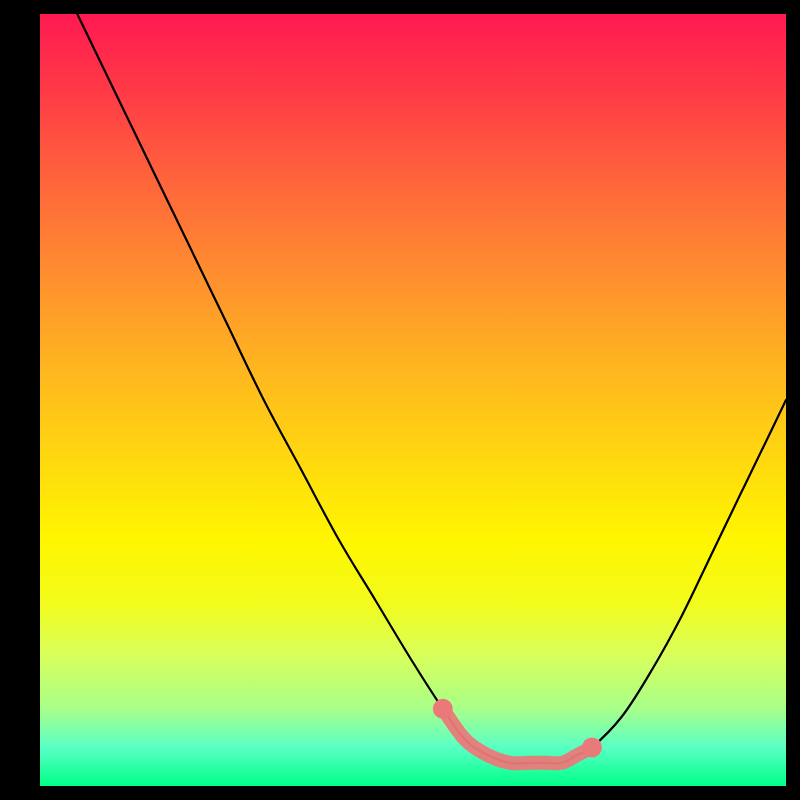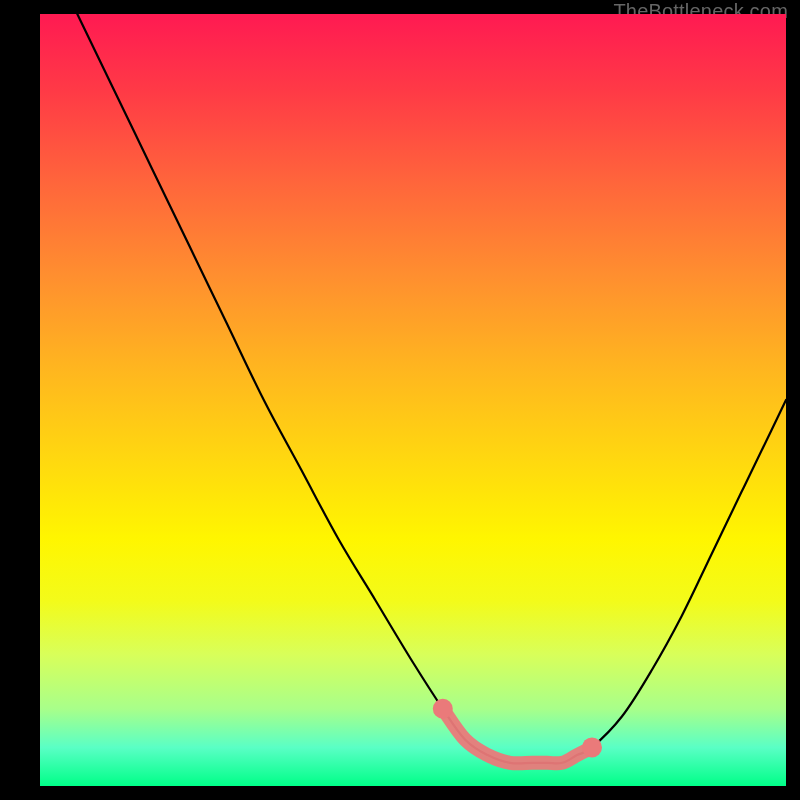--- a/index.html
+++ b/index.html
@@ -54,21 +54,20 @@
     font-size: 20px;
     font-weight: 500;
     letter-spacing: 0.2px;
     pointer-events: none;
   }
 </style>
 </head>
 <body>
 
 <div class="frame">
-  <div class="watermark">TheBottleneck.com</div>
   <div class="plot-area">
     <svg class="curve-svg" viewBox="0 0 746 772" preserveAspectRatio="none">
       <g>
         <path id="curve-path" fill="none" stroke="#000000" stroke-width="2.2" stroke-linecap="round" stroke-linejoin="round" d="M 37.3 0.0 C 44.0 13.9, 61.2 49.4, 74.6 77.2 C 88.0 105.0, 98.5 126.6, 111.9 154.4 C 125.3 182.2, 135.8 203.8, 149.2 231.6 C 162.6 259.4, 173.1 281.0, 186.5 308.8 C 199.9 336.6, 210.4 359.6, 223.8 386.0 C 237.2 412.4, 247.7 430.5, 261.1 455.5 C 274.5 480.5, 285.0 501.3, 298.4 525.0 C 311.8 548.6, 322.3 564.5, 335.7 586.7 C 349.1 609.0, 360.9 629.0, 373.0 648.5 C 385.1 667.9, 393.4 680.9, 402.8 694.8 C 412.2 708.7, 417.2 717.3, 425.2 725.7 C 433.3 734.0, 439.5 737.0, 447.6 741.1 C 455.7 745.3, 461.9 747.5, 470.0 748.8 C 478.0 750.2, 485.6 748.8, 492.4 748.8 C 499.1 748.8, 501.9 748.8, 507.3 748.8 C 512.7 748.8, 516.8 750.2, 522.2 748.8 C 527.6 747.5, 531.7 743.9, 537.1 741.1 C 542.5 738.3, 544.0 740.3, 552.0 733.4 C 560.1 726.5, 571.1 716.4, 581.9 702.5 C 592.6 688.6, 601.0 674.3, 611.7 656.2 C 622.5 638.1, 630.8 623.0, 641.6 602.2 C 652.3 581.3, 660.7 562.6, 671.4 540.4 C 682.1 518.2, 690.5 500.9, 701.2 478.6 C 712.0 456.4, 723.0 433.6, 731.1 416.9 C 739.1 400.2, 743.3 391.6, 746.0 386.0"></path>
       </g>
       <g id="plateau-group">
           <path d="M 402.8 694.8 C 406.9 700.4, 417.2 717.3, 425.2 725.7 C 433.3 734.0, 439.5 737.0, 447.6 741.1 C 455.7 745.3, 461.9 747.5, 470.0 748.8 C 478.0 750.2, 485.6 748.8, 492.4 748.8 C 499.1 748.8, 501.9 748.8, 507.3 748.8 C 512.7 748.8, 516.8 750.2, 522.2 748.8 C 527.6 747.5, 531.7 743.9, 537.1 741.1 C 542.5 738.3, 549.4 734.8, 552.0 733.4" fill="none" stroke="#ea7a7a" stroke-width="14" stroke-linecap="round" stroke-linejoin="round" opacity="0.95"></path>
           <circle cx="402.8" cy="694.8" r="10" fill="#ea7a7a"></circle>
           <circle cx="552.0" cy="733.4" r="10" fill="#ea7a7a"></circle>
         </g>

